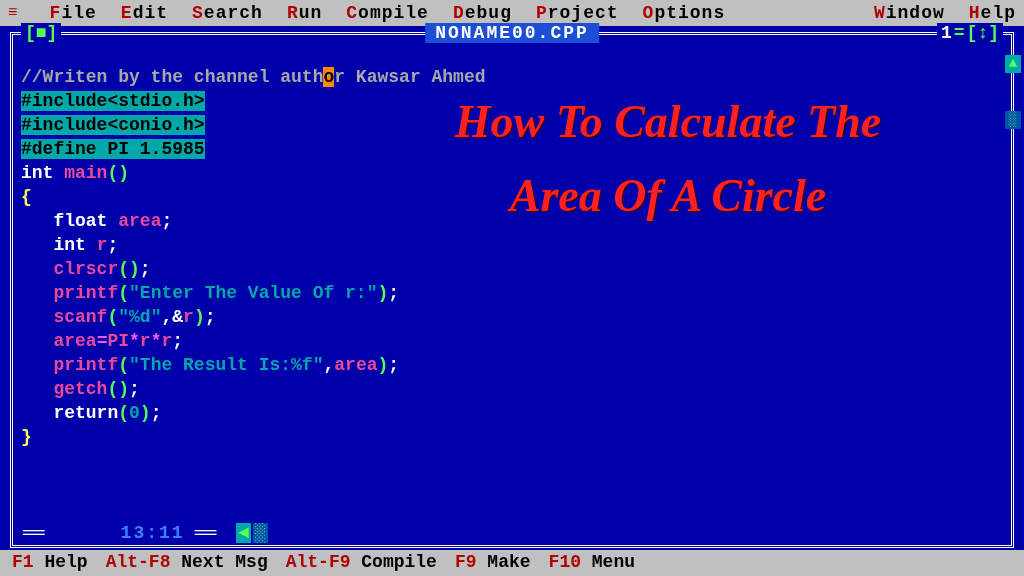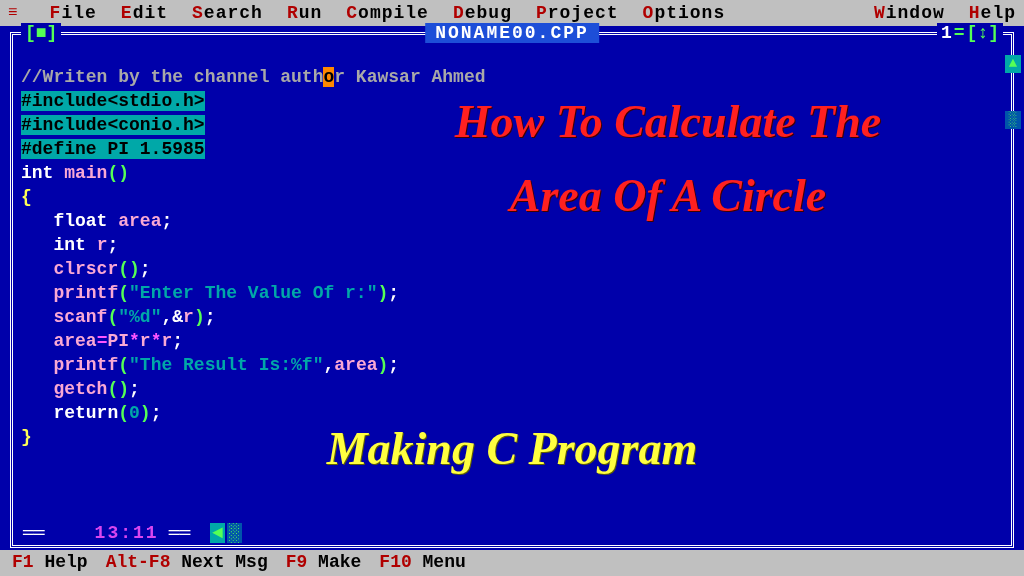--- a/index.html
+++ b/index.html
@@ -66,21 +66,21 @@
 .code-area {
   color: #fff;
   line-height: 24px;
   white-space: pre;
 }
 .comment { color: #a8a8a8; }
 .hl { background: #00a8a8; color: #000; }
 .hl .preproc { color: #000000; }
 .kw { color: #ffff55; }
 .type { color: #fff; }
-.ident { color: #f9a8d4; }
+.ident { color: #ec4899; }
 .str { color: #00a8a8; }
 .op { color: #ff55ff; }
 .paren { color: #55ff55; }
 .num { color: #00a8a8; }
 .cursor { background: #ff8800; color: #000; }
 
 .overlay1 {
   position: absolute;
   top: 50px; left: 320px; right: 8px;
   color: #ff2020;
@@ -108,22 +108,22 @@
 
 .bottom-frame {
   position: absolute;
   bottom: 2px; left: 10px; right: 10px;
   color: #fff;
   display: flex;
   align-items: center;
   height: 20px;
 }
 .status-pos {
-  color: #d946ef;
-  margin-left: 50px;
+  color: #3b82f6;
+  margin-left: 76px;
   letter-spacing: 2px;
 }
 .hscroll-arrow {
   color: #55ff55;
   background: #00a8a8;
   padding: 0 2px;
   margin-left: 20px;
 }
 .vscroll {
   position: absolute;
@@ -195,30 +195,30 @@
    <span class="ident">printf</span><span class="paren">(</span><span class="str">"Enter The Value Of r:"</span><span class="paren">)</span><span>;</span>
    <span class="ident">scanf</span><span class="paren">(</span><span class="str">"%d"</span><span>,&amp;</span><span class="ident">r</span><span class="paren">)</span><span>;</span>
    <span class="ident">area</span><span class="op">=</span><span class="ident">PI</span><span class="op">*</span><span class="ident">r</span><span class="op">*</span><span class="ident">r</span><span>;</span>
    <span class="ident">printf</span><span class="paren">(</span><span class="str">"The Result Is:%f"</span><span>,</span><span class="ident">area</span><span class="paren">)</span><span>;</span>
    <span class="ident">getch</span><span class="paren">()</span><span>;</span>
    <span class="type">return</span><span class="paren">(</span><span class="num">0</span><span class="paren">)</span><span>;</span>
 <span class="kw">}</span>
     </div>
 
     <div class="overlay1">How To Calculate The<br>Area Of A Circle</div>
-    <div class="overlay2">Making C Program</div>
 
     <div class="bottom-frame">
       <span>══</span>
       <span class="status-pos">13:11</span>
       <span style="margin-left:10px">══</span>
       <span class="hscroll-arrow">◄</span>
       <span class="hscroll-arrow" style="background:#0055aa;margin-left:2px">░</span>
     </div>
   </div>
 </div>
 
 <div class="statusbar">
   <span class="slot"><span class="fkey">F1</span> <span>Help</span></span>
   <span class="slot"><span class="fkey">Alt-F8</span> <span>Next Msg</span></span>
+  <span class="slot"><span class="fkey">Alt-F9</span> <span>Compile</span></span>
   <span class="slot"><span class="fkey">F9</span> <span>Make</span></span>
   <span class="slot"><span class="fkey">F10</span> <span>Menu</span></span>
 </div>
 
 </body></html>

